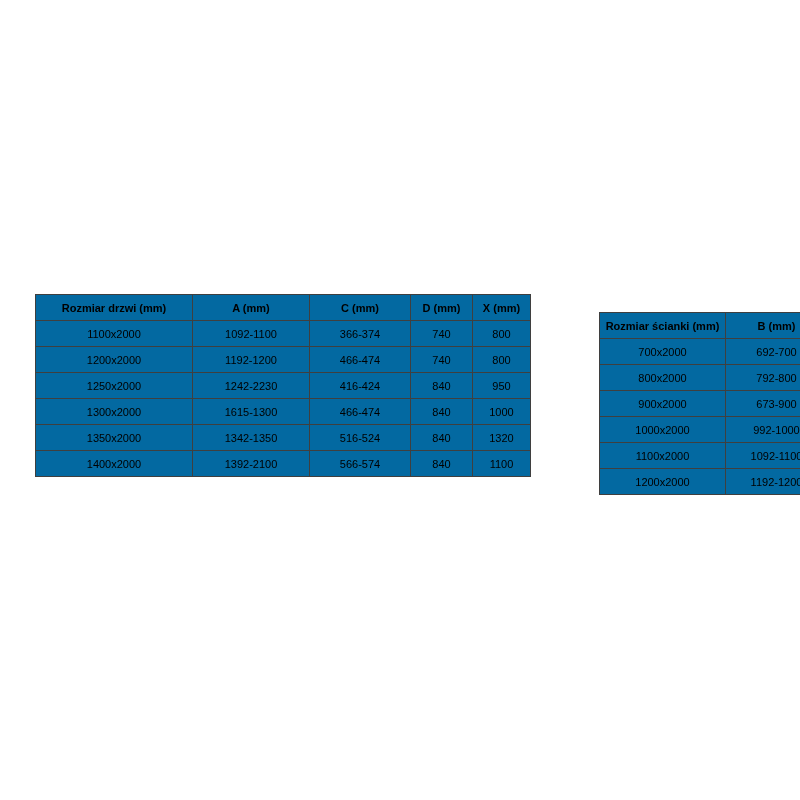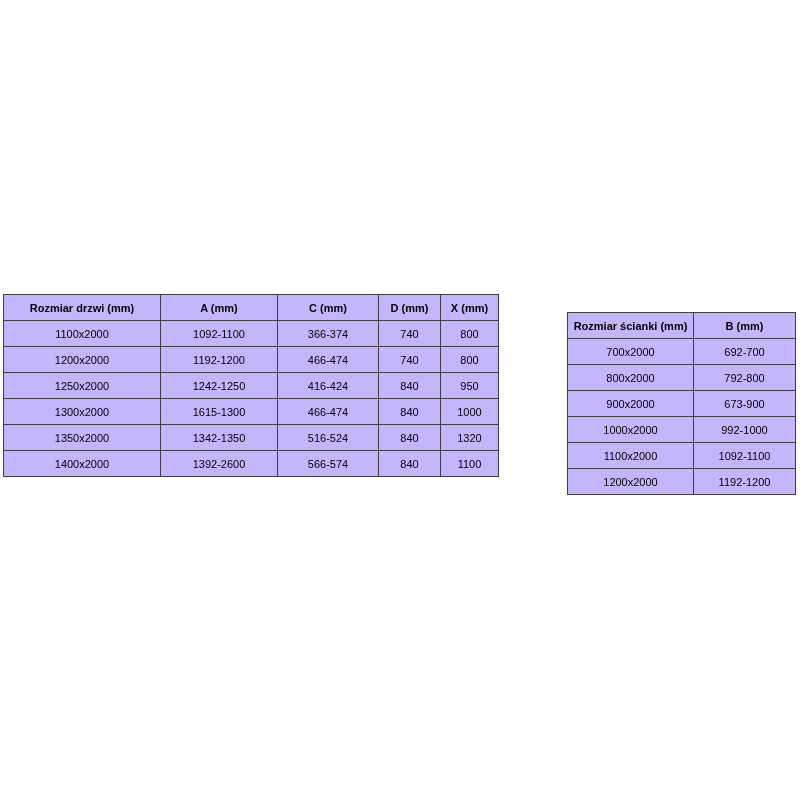--- a/index.html
+++ b/index.html
@@ -15,21 +15,22 @@
     position: relative;
     width: 800px;
     height: 800px;
     background: #ffffff;
     overflow: hidden;
   }
   table {
     border-collapse: collapse;
     table-layout: fixed;
     position: absolute;
-    background: #c4b5fd;
+    background: #0369a1;
+    margin-left: 32px;
   }
   th, td {
     border: 1px solid #3f3f3f;
     text-align: center;
     vertical-align: middle;
     font-size: 11px;
     padding: 0;
     height: 25px;
     white-space: nowrap;
     overflow: hidden;
@@ -77,42 +78,42 @@
       </tr>
       <tr>
         <td>1200x2000</td>
         <td>1192-1200</td>
         <td>466-474</td>
         <td>740</td>
         <td>800</td>
       </tr>
       <tr>
         <td>1250x2000</td>
-        <td>1242-1250</td>
+        <td>1242-2230</td>
         <td>416-424</td>
         <td>840</td>
         <td>950</td>
       </tr>
       <tr>
         <td>1300x2000</td>
         <td>1615-1300</td>
         <td>466-474</td>
         <td>840</td>
         <td>1000</td>
       </tr>
       <tr>
         <td>1350x2000</td>
         <td>1342-1350</td>
         <td>516-524</td>
         <td>840</td>
         <td>1320</td>
       </tr>
       <tr>
         <td>1400x2000</td>
-        <td>1392-2600</td>
+        <td>1392-2100</td>
         <td>566-574</td>
         <td>840</td>
         <td>1100</td>
       </tr>
     </tbody>
   </table>
 
   <table id="wall-table">
     <colgroup>
       <col class="c0">

